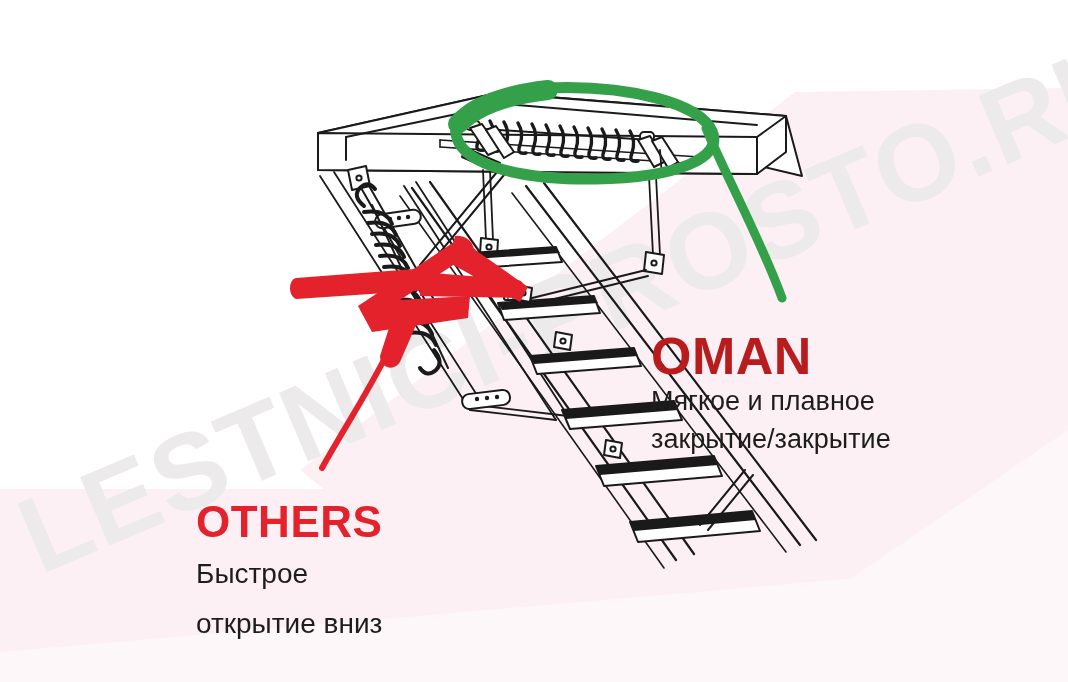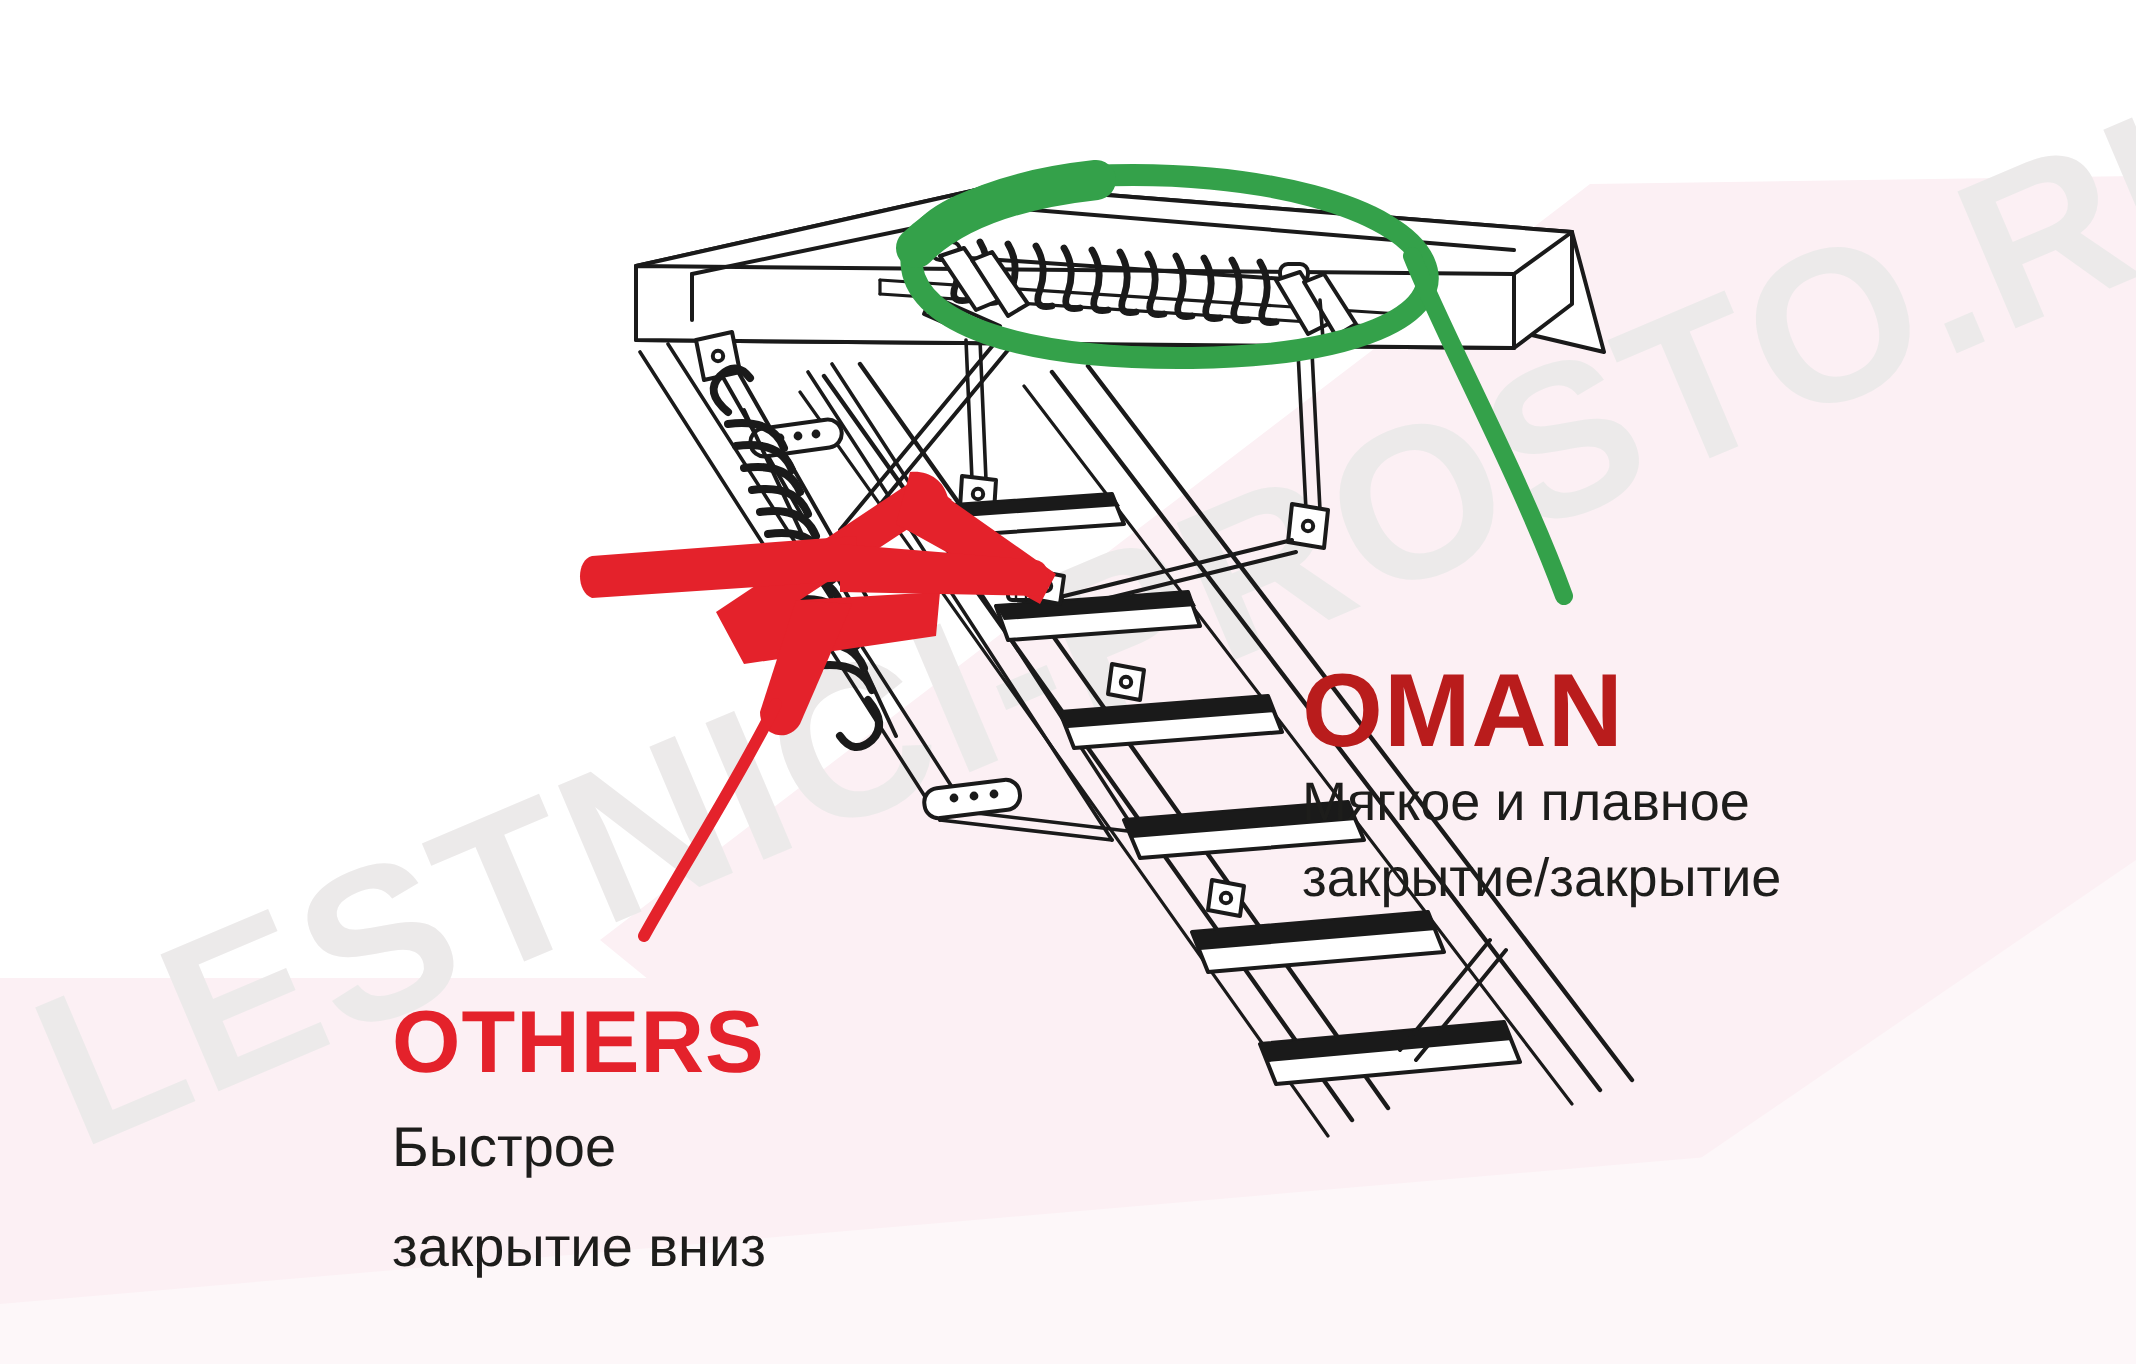--- a/index.html
+++ b/index.html
@@ -240,16 +240,16 @@
 
   <div class="callout" id="oman-callout">
     <div class="title" style="color: #b91c1c;">OMAN</div>
     <div class="sub">Мягкое и плавное</div>
     <div class="sub">закрытие/закрытие</div>
   </div>
 
   <div class="callout" id="others-callout">
     <div class="title" style="color: rgb(228, 34, 43); margin-top: 24px;">OTHERS</div>
     <div class="sub">Быстрое</div>
-    <div class="sub">закрытие вниз</div>
+    <div class="sub">открытие вниз</div>
   </div>
 
 </div>
 
 </body></html>

